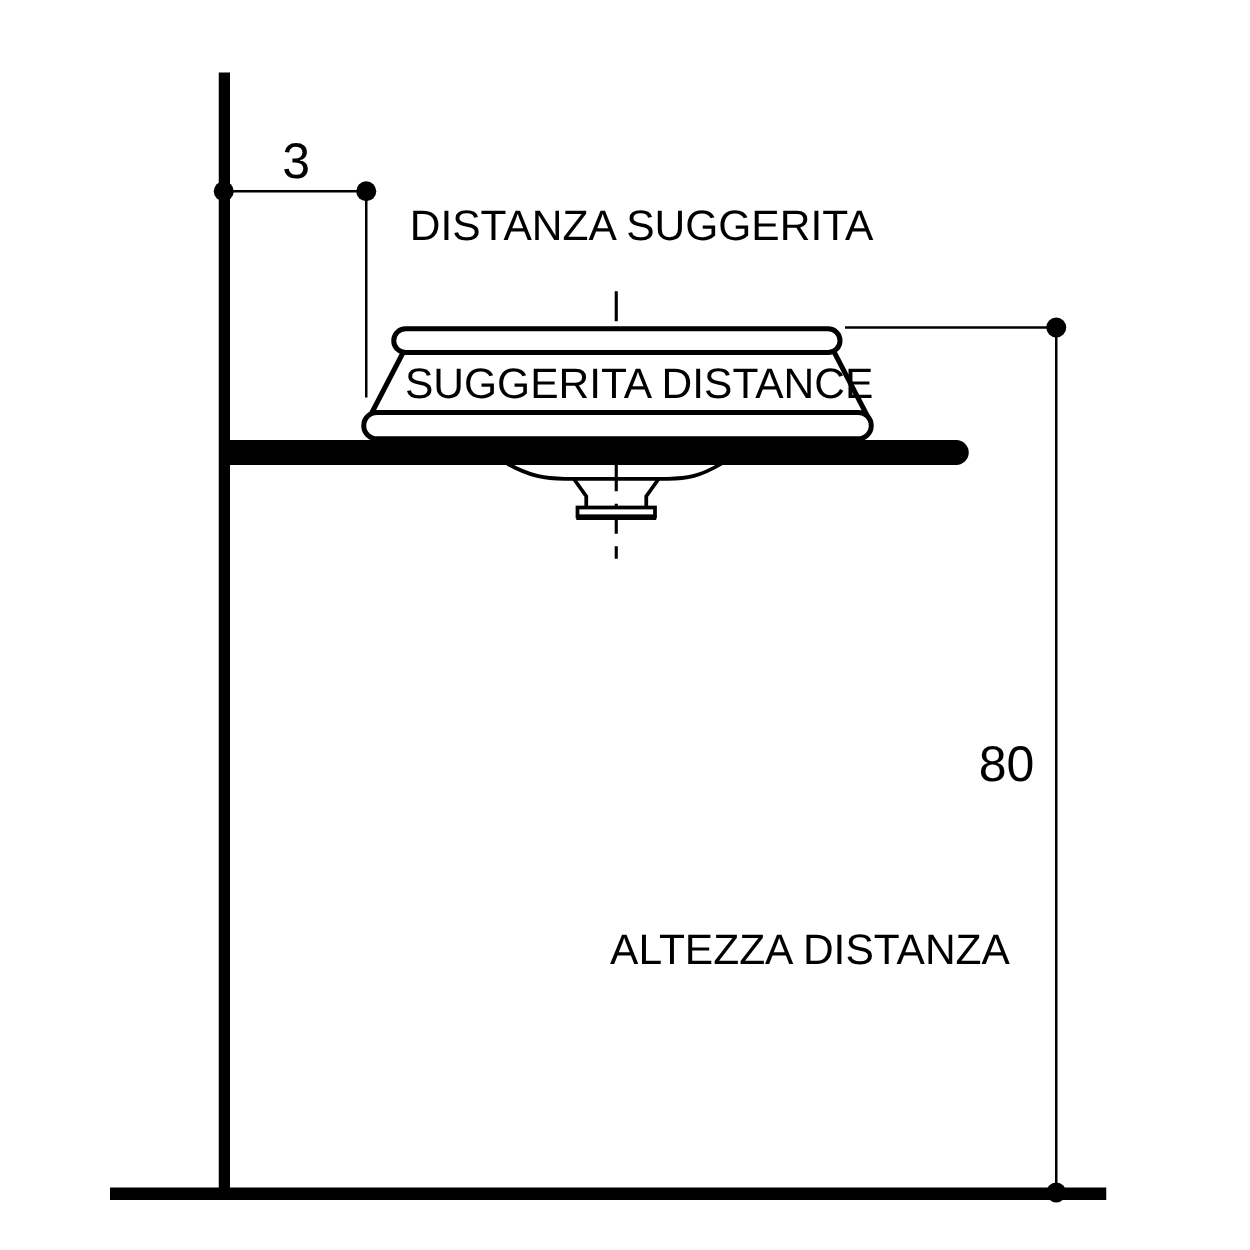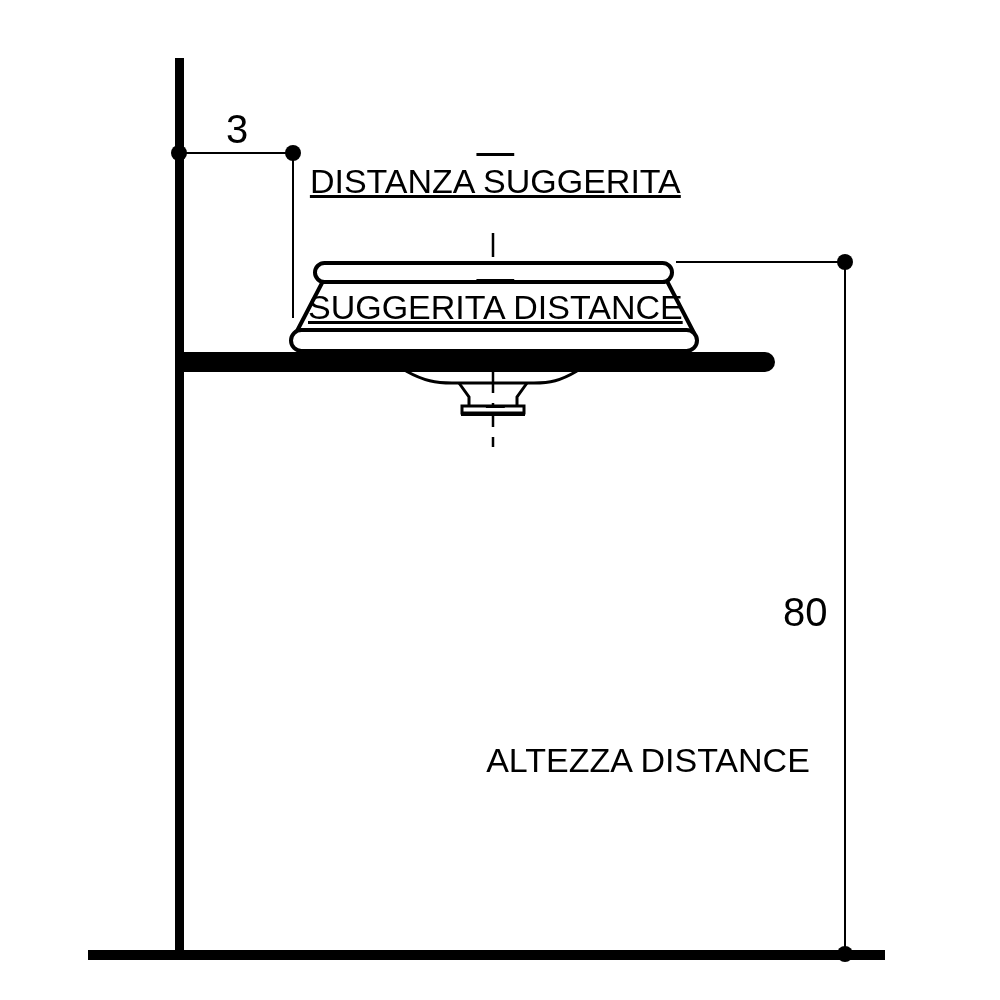--- a/index.html
+++ b/index.html
@@ -22,21 +22,21 @@
   .ink-shape  { stroke: var(--ink); fill: var(--paper); }
 
   .label {
     position: absolute;
     color: var(--ink);
     font-size: 34px;
     line-height: 42px;
     white-space: pre;
   }
   .label div { white-space: pre; }
-  .label-distance { left: 308px; top: 76px; text-align: center; text-decoration: underline; }
+  .label-distance { left: 324px; top: 76px; text-align: right; }
   .label-height   { left: 448px; top: 650px; width: 400px; text-align: center; line-height: 44px; }
 
   .dim-value {
     position: absolute;
     color: var(--ink);
     font-size: 40px;
     line-height: 40px;
   }
   .dim-value-distance { left: 215px; top: 109px; width: 44px; text-align: center; }
   .dim-value-height   { left: 783px; top: 592px; width: 44px; text-align: center; }
@@ -85,18 +85,18 @@
   </svg>
 
   <div class="label label-distance">
     <div>DISTANZA SUGGERITA</div>
     <div>SUGGERITA DISTANCE</div>
   </div>
 
   <div class="dim-value dim-value-distance">3</div>
 
   <div class="label label-height">
-    <div>ALTEZZA DISTANCE</div>
+    <div>ALTEZZA DISTANZA</div>
   </div>
 
   <div class="dim-value dim-value-height">80</div>
 
 </div>
 
 </body></html>

